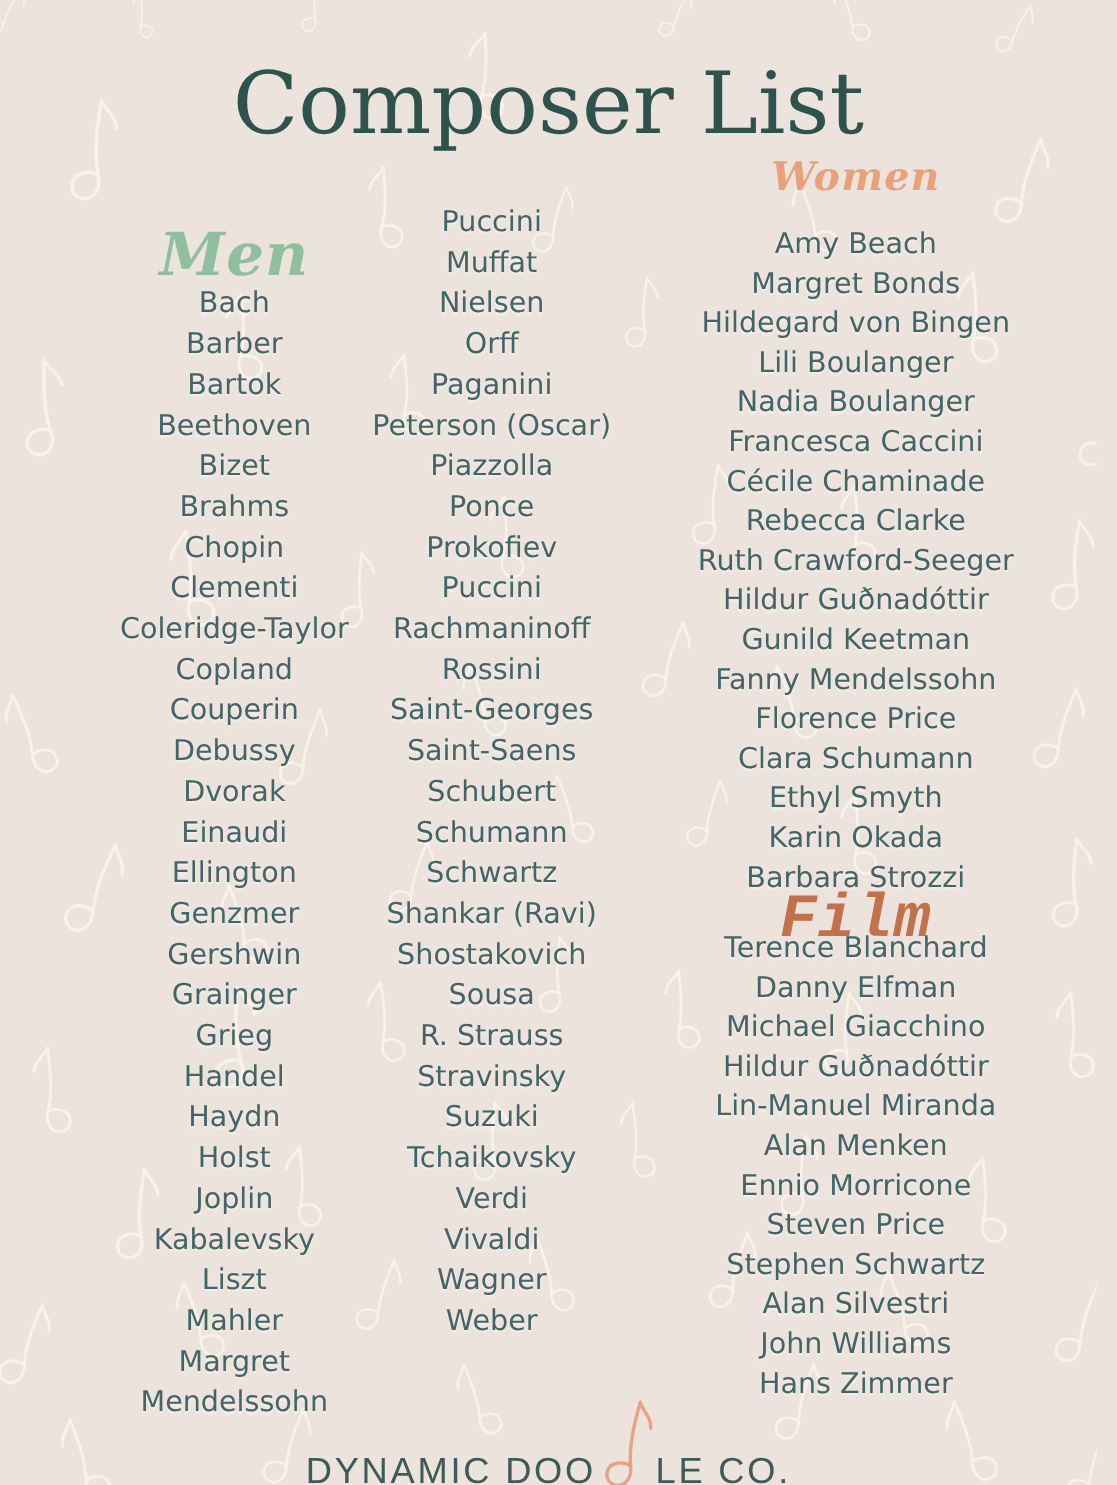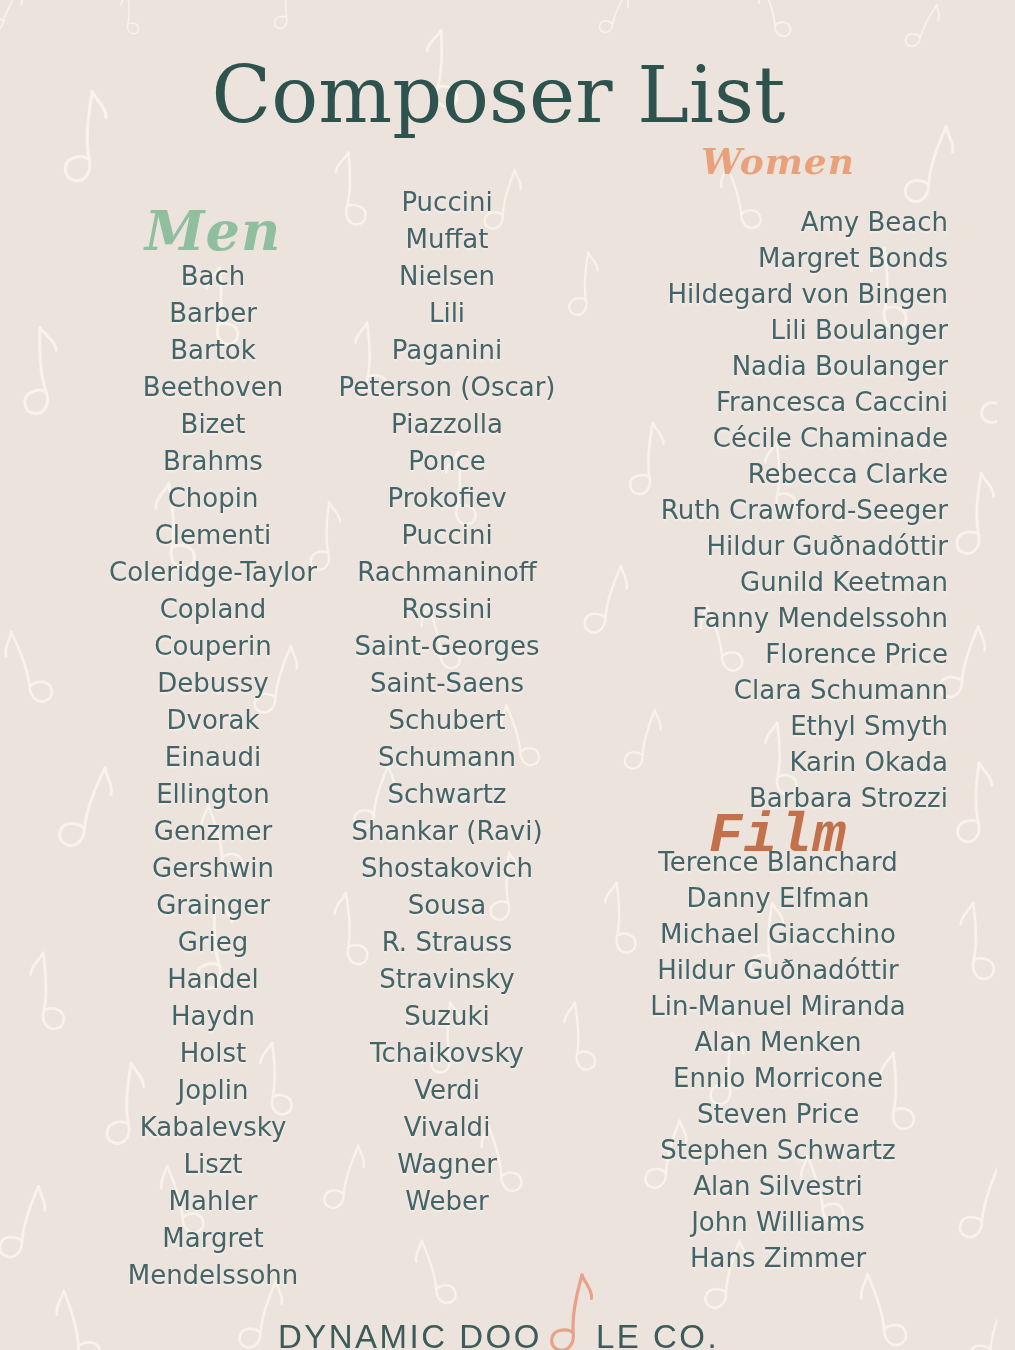--- a/index.html
+++ b/index.html
@@ -17,21 +17,21 @@
          font-family:"DejaVu Serif","Liberation Serif",serif;font-style:italic;font-weight:700;
          letter-spacing:1px;}
   .hdr-men{left:33px;top:180px;width:360px;font-size:54px;color:var(--men);margin-top:19px;}
   .hdr-women{left:608px;top:140px;width:340px;font-size:36px;color:var(--women);}
   .hdr-film{left:608px;top:804px;width:340px;font-size:56px;color:var(--film);font-family:Liberation Mono, monospace;}
   .list{position:absolute;text-align:center;color:var(--list);font-size:26px;
         text-shadow:0 2px 2px rgba(255,250,243,0.55);}
   .name-item{white-space:nowrap;}
   .l-men{left:33px;top:258px;width:360px;line-height:37px;}
   .l-men2{left:277px;top:184px;width:340px;line-height:37px;}
-  .l-women{left:608px;top:204px;width:340px;line-height:36px;text-align:right;}
+  .l-women{left:608px;top:204px;width:340px;line-height:36px;}
   .l-film{left:608px;top:844px;width:340px;line-height:36px;}
   .brand{position:absolute;left:0;right:0;top:1266px;display:flex;justify-content:center;
          align-items:flex-end;color:var(--brandText);
          font-family:"Liberation Sans","DejaVu Sans",sans-serif;
          font-size:33px;letter-spacing:2.5px;}
   .brand .seg{line-height:40px;}
   .brand-note{display:block;margin:0 1px -5px 1px;}
 </style>
 </head>
 <body>
@@ -142,21 +142,21 @@
       <div class="name-item">Kabalevsky</div>
       <div class="name-item">Liszt</div>
       <div class="name-item">Mahler</div>
       <div class="name-item">Margret</div>
       <div class="name-item">Mendelssohn</div>
     </div>
   <div class="list l-men2">
       <div class="name-item">Puccini</div>
       <div class="name-item">Muffat</div>
       <div class="name-item">Nielsen</div>
-      <div class="name-item">Lili</div>
+      <div class="name-item">Orff</div>
       <div class="name-item">Paganini</div>
       <div class="name-item">Peterson (Oscar)</div>
       <div class="name-item">Piazzolla</div>
       <div class="name-item">Ponce</div>
       <div class="name-item">Prokofiev</div>
       <div class="name-item">Puccini</div>
       <div class="name-item">Rachmaninoff</div>
       <div class="name-item">Rossini</div>
       <div class="name-item">Saint-Georges</div>
       <div class="name-item">Saint-Saens</div>

